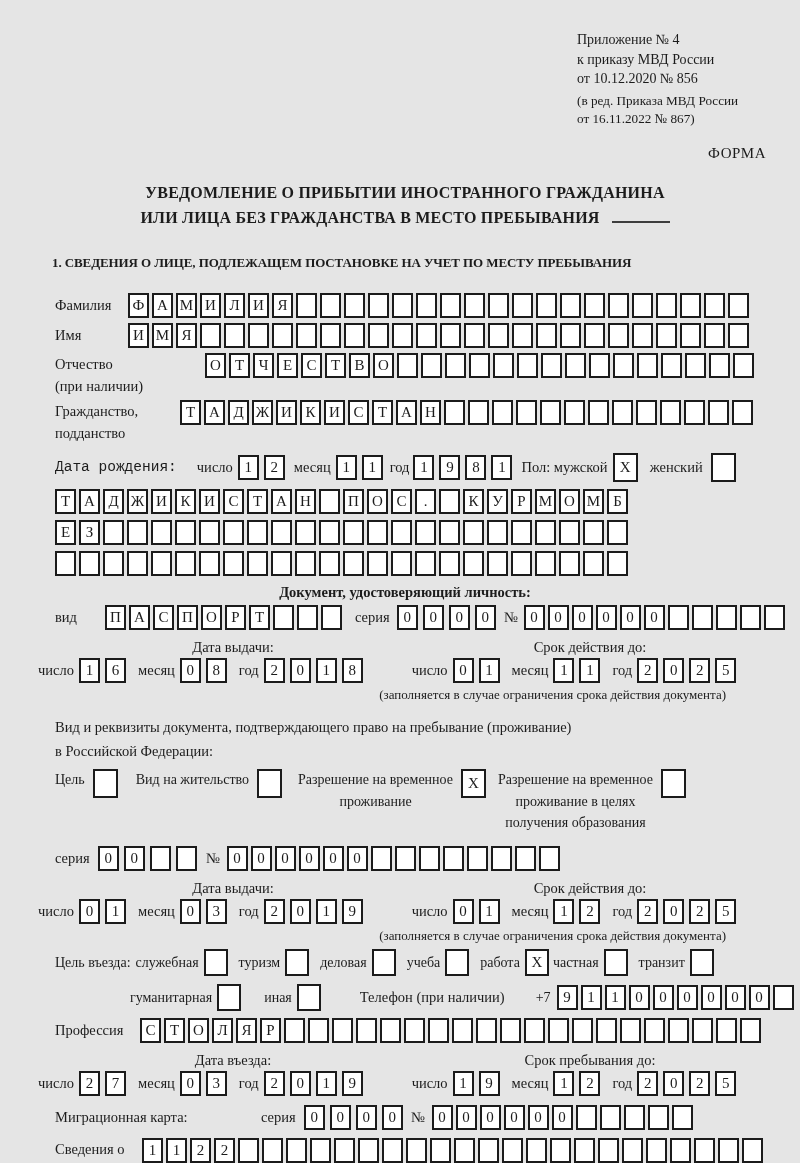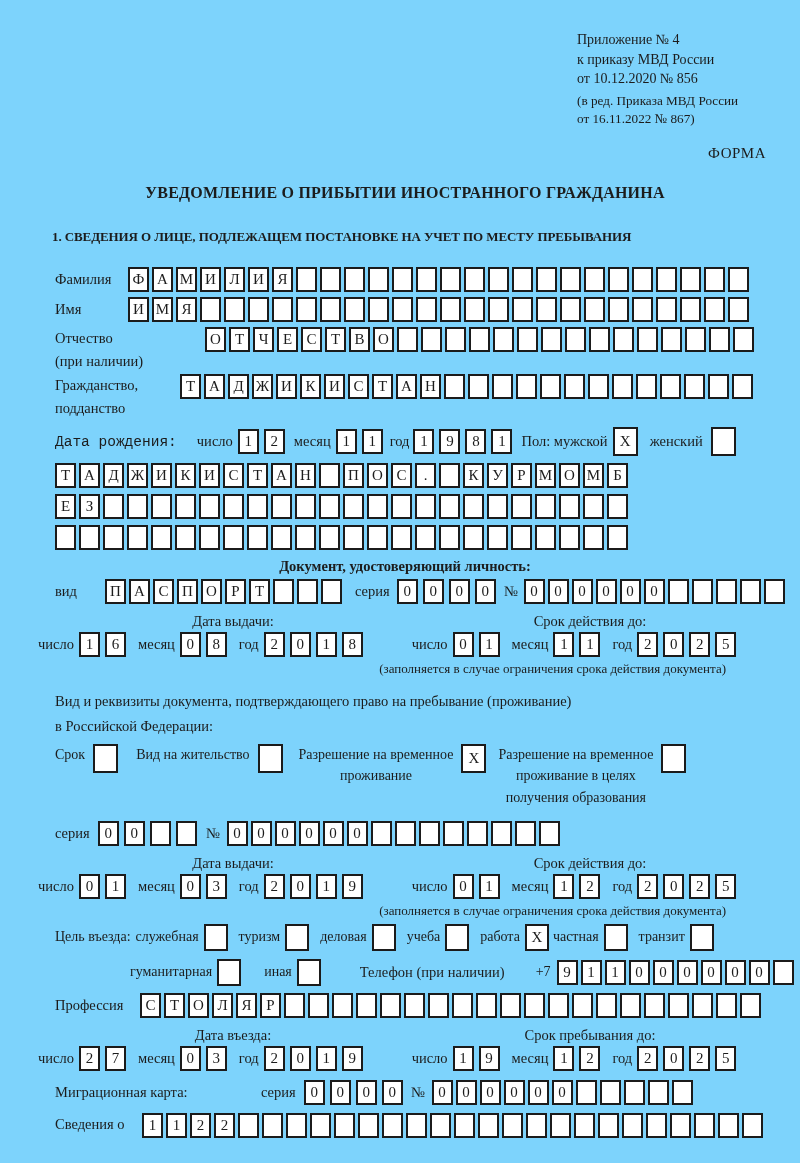--- a/index.html
+++ b/index.html
@@ -1,19 +1,19 @@
 <!DOCTYPE html>
 <html><head>
 <meta charset="utf-8">
 <style>
   * { margin:0; padding:0; box-sizing:border-box; }
   html,body { background:#888; }
   body { font-family:"Liberation Serif","DejaVu Serif",serif; color:#1c1c1c; }
   .page {
-    width:800px; height:1163px; background:#7dd3fc; margin:0 auto;
+    width:800px; height:1163px; background:#e5e5e5; margin:0 auto;
     padding:30px 28px 16px 38px; overflow:hidden; position:relative;
     font-size:14.5px;
   }
 
   
   .annex { margin-left:auto; width:195px; line-height:1.4; font-size:14px; }
   .annex .sub { font-size:13.2px; margin-top:3px; }
   .annex .sub2 { font-size:13.2px; }
   .forma { text-align:right; font-weight:normal; font-size:15px; margin-top:16px; padding-right:6px; letter-spacing:.5px; }
 
@@ -76,20 +76,21 @@
     <div>Приложение № 4</div>
     <div>к приказу МВД России</div>
     <div>от 10.12.2020 № 856</div>
     <div class="sub">(в ред. Приказа МВД России</div>
     <div class="sub2">от 16.11.2022 № 867)</div>
   </div>
   <div class="forma">ФОРМА</div>
 
   <div class="title">
     <div>УВЕДОМЛЕНИЕ О ПРИБЫТИИ ИНОСТРАННОГО ГРАЖДАНИНА</div>
+    <div><span>ИЛИ ЛИЦА БЕЗ ГРАЖДАНСТВА В МЕСТО ПРЕБЫВАНИЯ</span><span class="blank-line"></span></div>
   </div>
 
   <div class="sec-heading">1. СВЕДЕНИЯ О ЛИЦЕ, ПОДЛЕЖАЩЕМ ПОСТАНОВКЕ НА УЧЕТ ПО МЕСТУ ПРЕБЫВАНИЯ</div>
 
   <div class="row ind" style="margin-top:22px;">
     <span class="lbl w73">Фамилия</span>
     <span class="boxes">
         <span class="cell">Ф</span>
         <span class="cell">А</span>
         <span class="cell">М</span>
@@ -413,21 +414,21 @@
   </div>
   <div class="note">(заполняется в случае ограничения срока действия документа)</div>
 
   <div class="res-head">
     <div>Вид и реквизиты документа, подтверждающего право на пребывание (проживание)</div>
     <div>в Российской Федерации:</div>
   </div>
 
   <div class="res-opts">
     <div class="opt">
-      <span class="opt-lbl"><span>Срок</span></span>
+      <span class="opt-lbl"><span>Цель</span></span>
       <span class="boxes lg">
           <span class="cell"></span>
         </span>
     </div>
     <div class="opt" style="margin-left:18px;">
       <span class="opt-lbl"><span>Вид на жительство</span></span>
       <span class="boxes lg">
           <span class="cell"></span>
         </span>
     </div>

